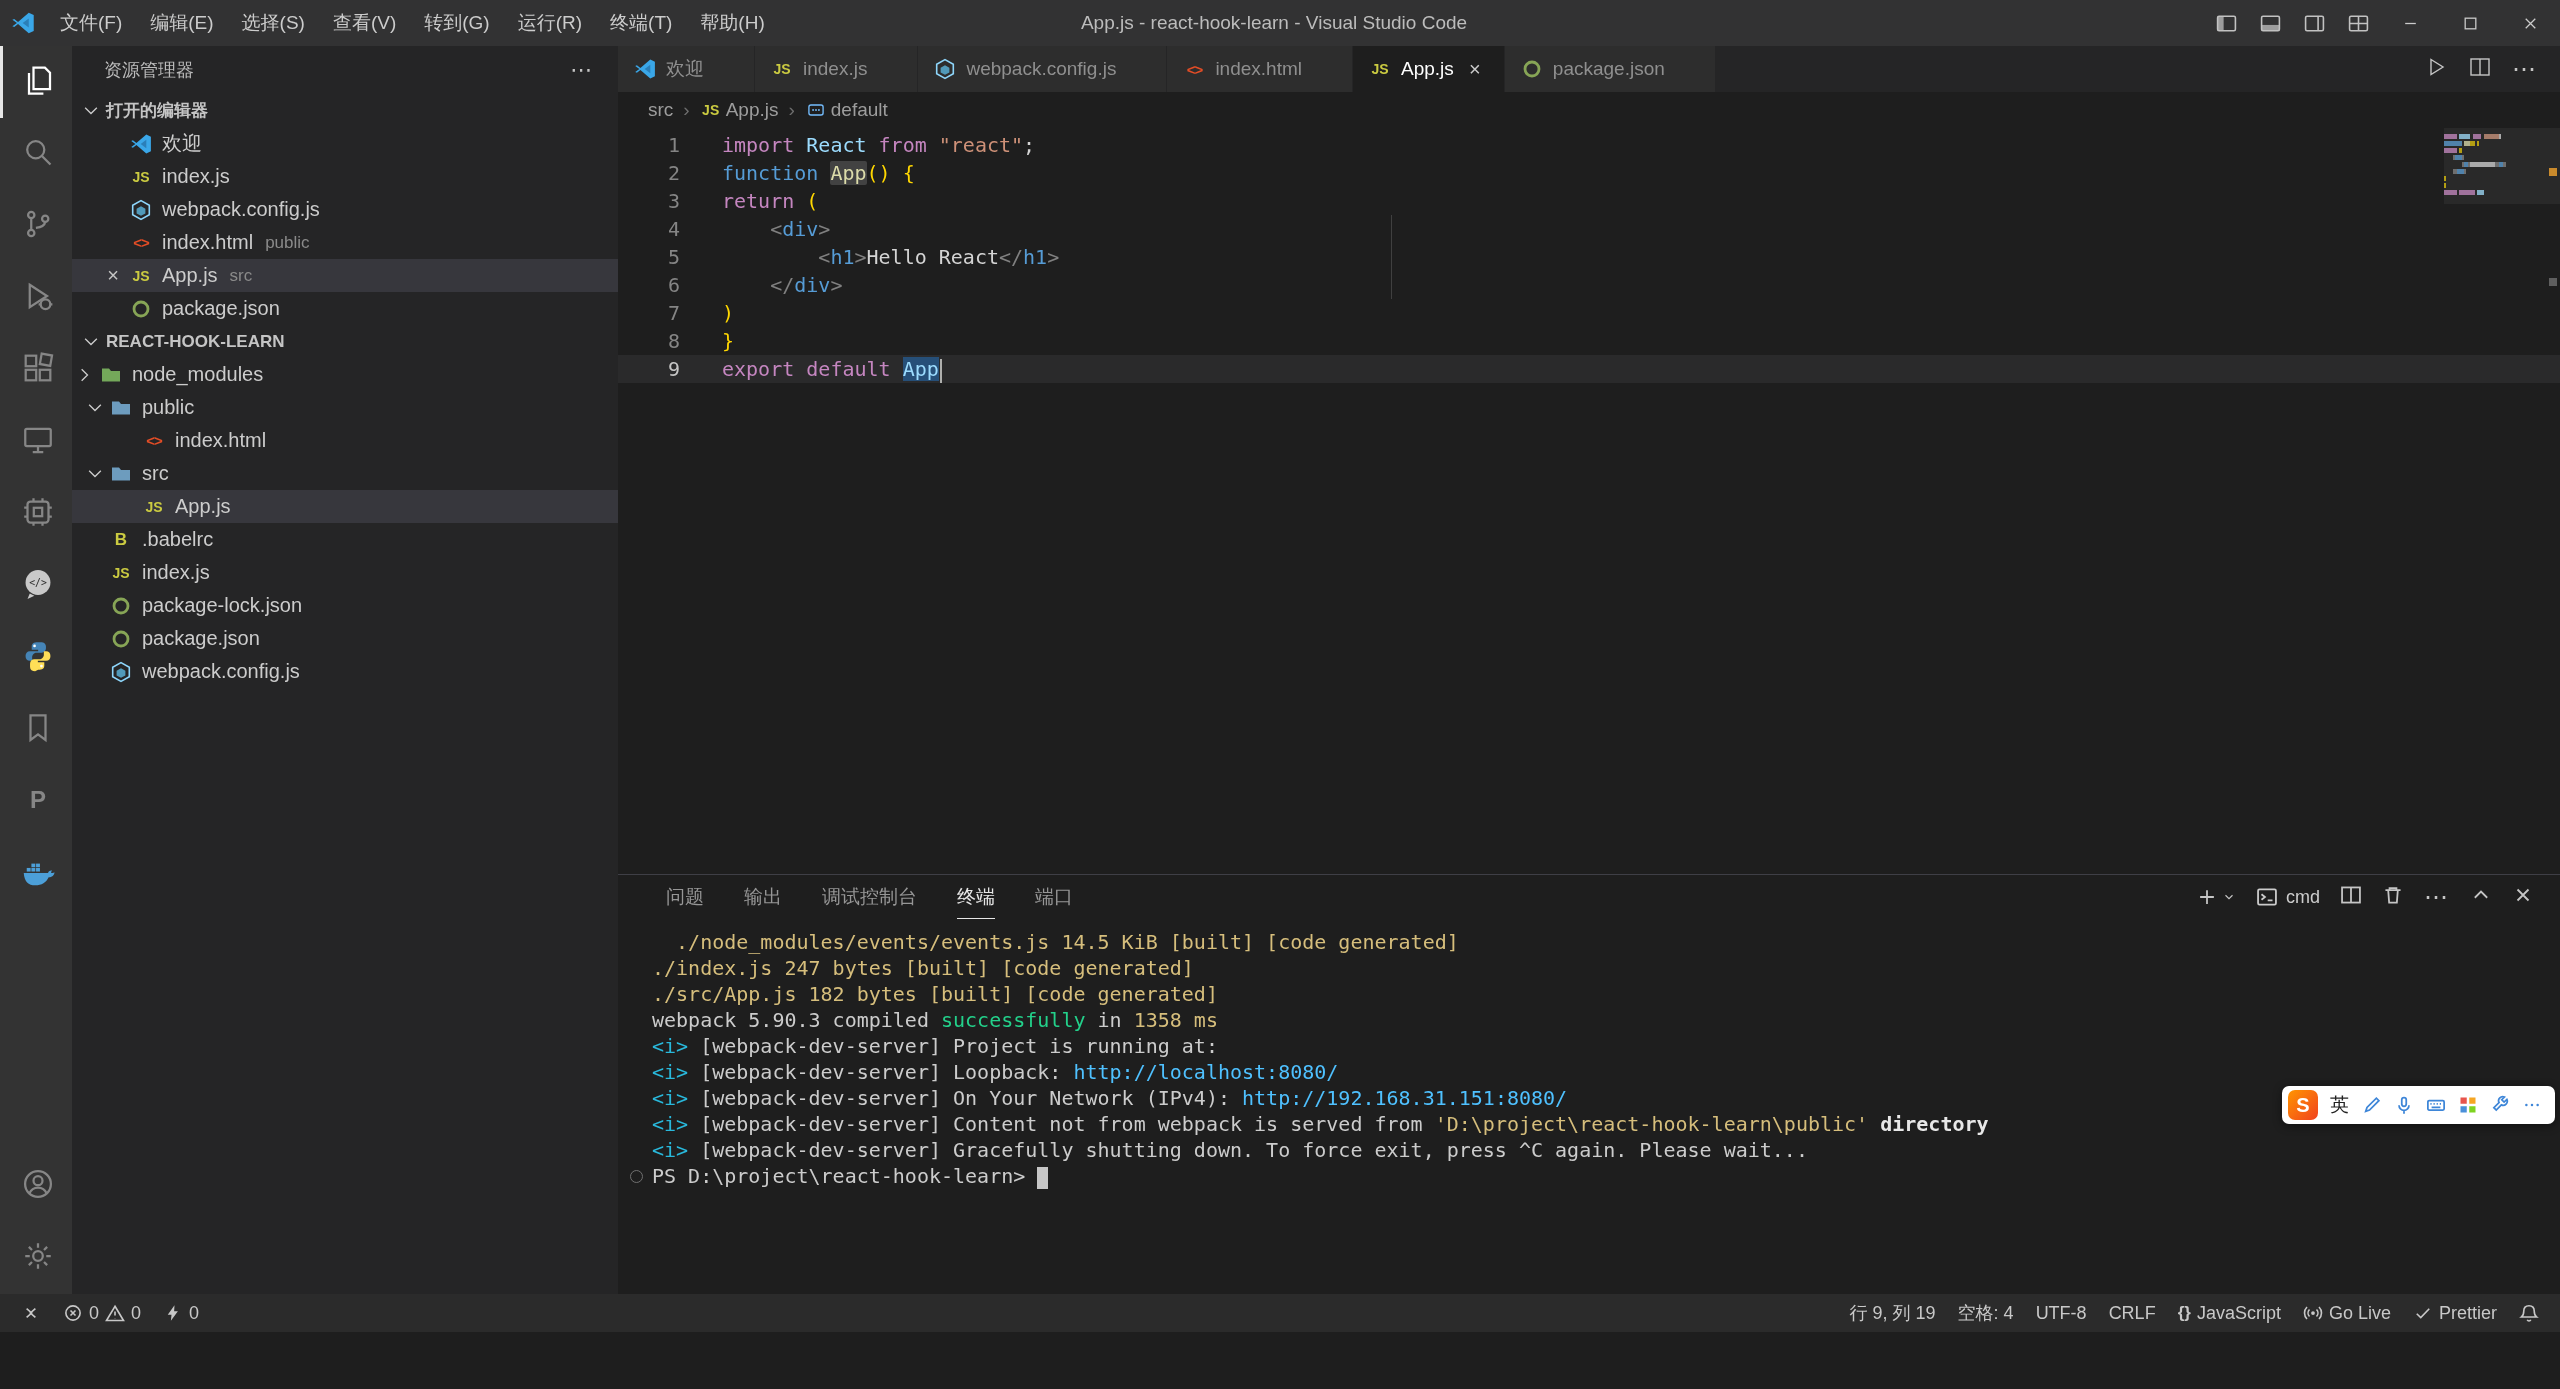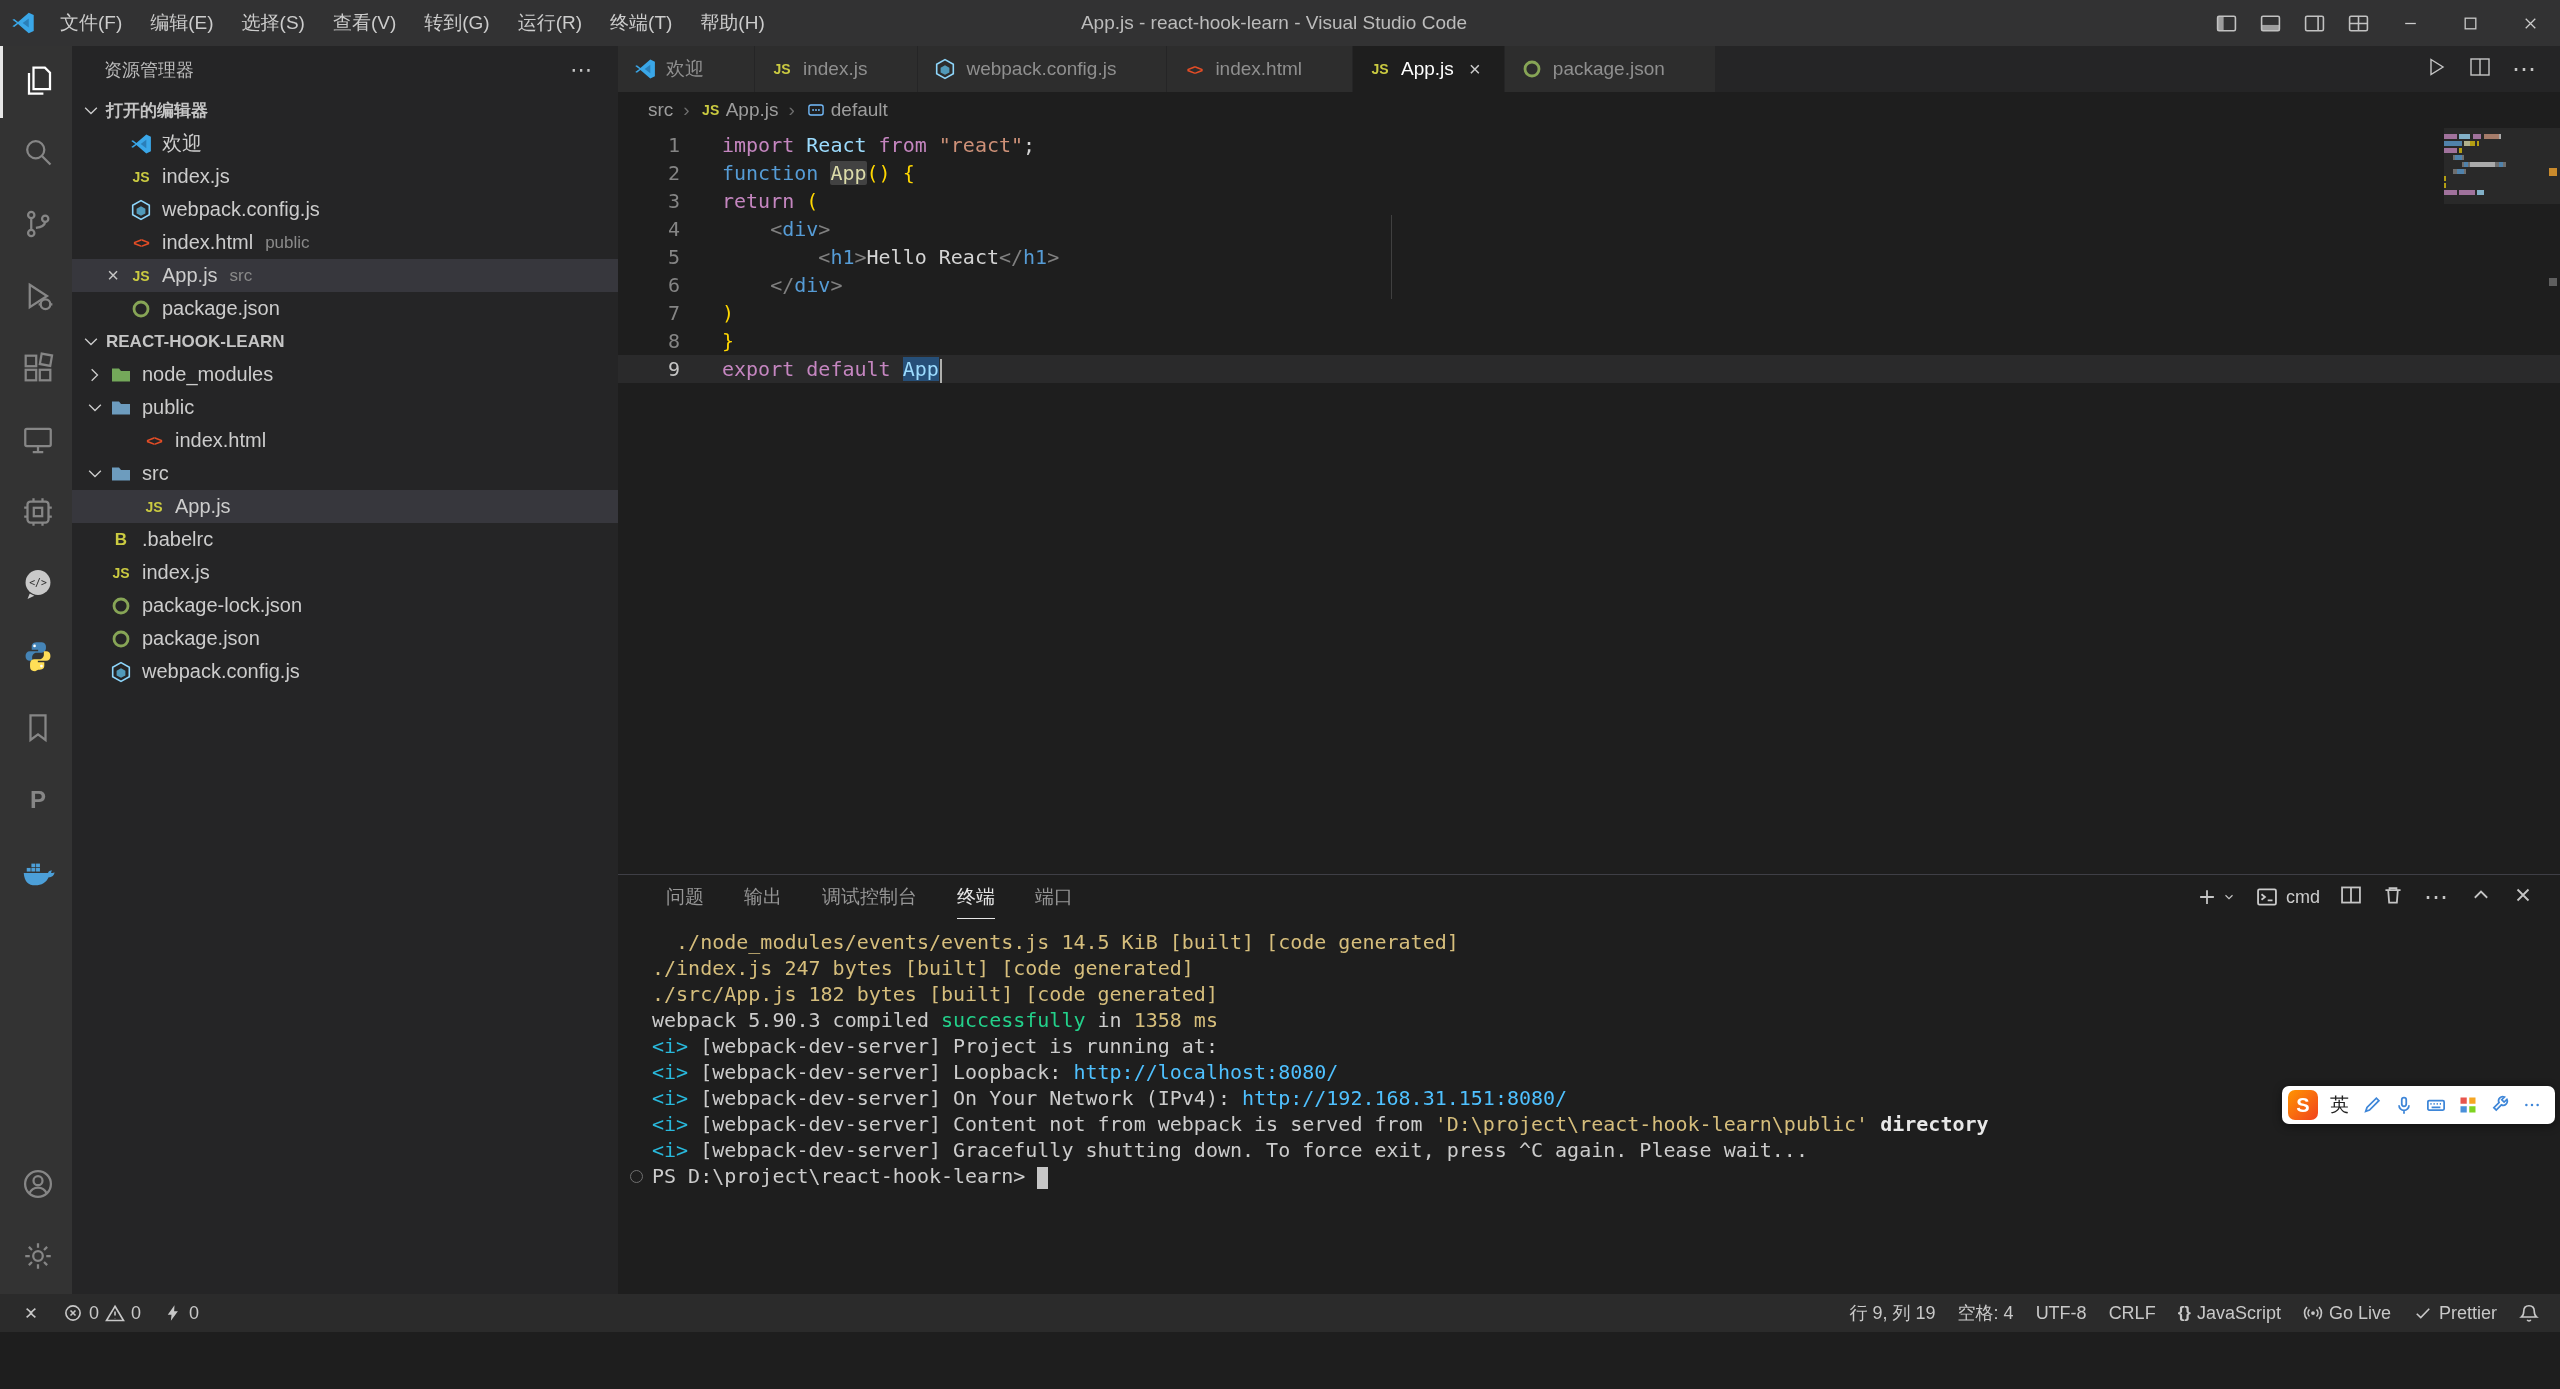--- a/index.html
+++ b/index.html
@@ -368,21 +368,21 @@
         </div>
       <div class="sec-header">
         <span class="chev open">
             <svg viewBox="0 0 24 24">
               <path d="M8 5l7 7-7 7"></path>
             </svg>
           </span>
         <span>REACT-HOOK-LEARN</span>
       </div>
       <div id="file-tree">
-          <div class="row tree-row" style="padding-left: 10px;">
+          <div class="row tree-row" style="">
             <span class="chev">
               <svg viewBox="0 0 24 24">
                 <path d="M8 5l7 7-7 7"></path>
               </svg>
             </span>
             <span class="ficon">
               <svg viewBox="0 0 24 24">
                 <path d="M3 5.5h7l2 2.5h9v10.5H3z" fill="#74a85a"></path>
               </svg>
             </span>

